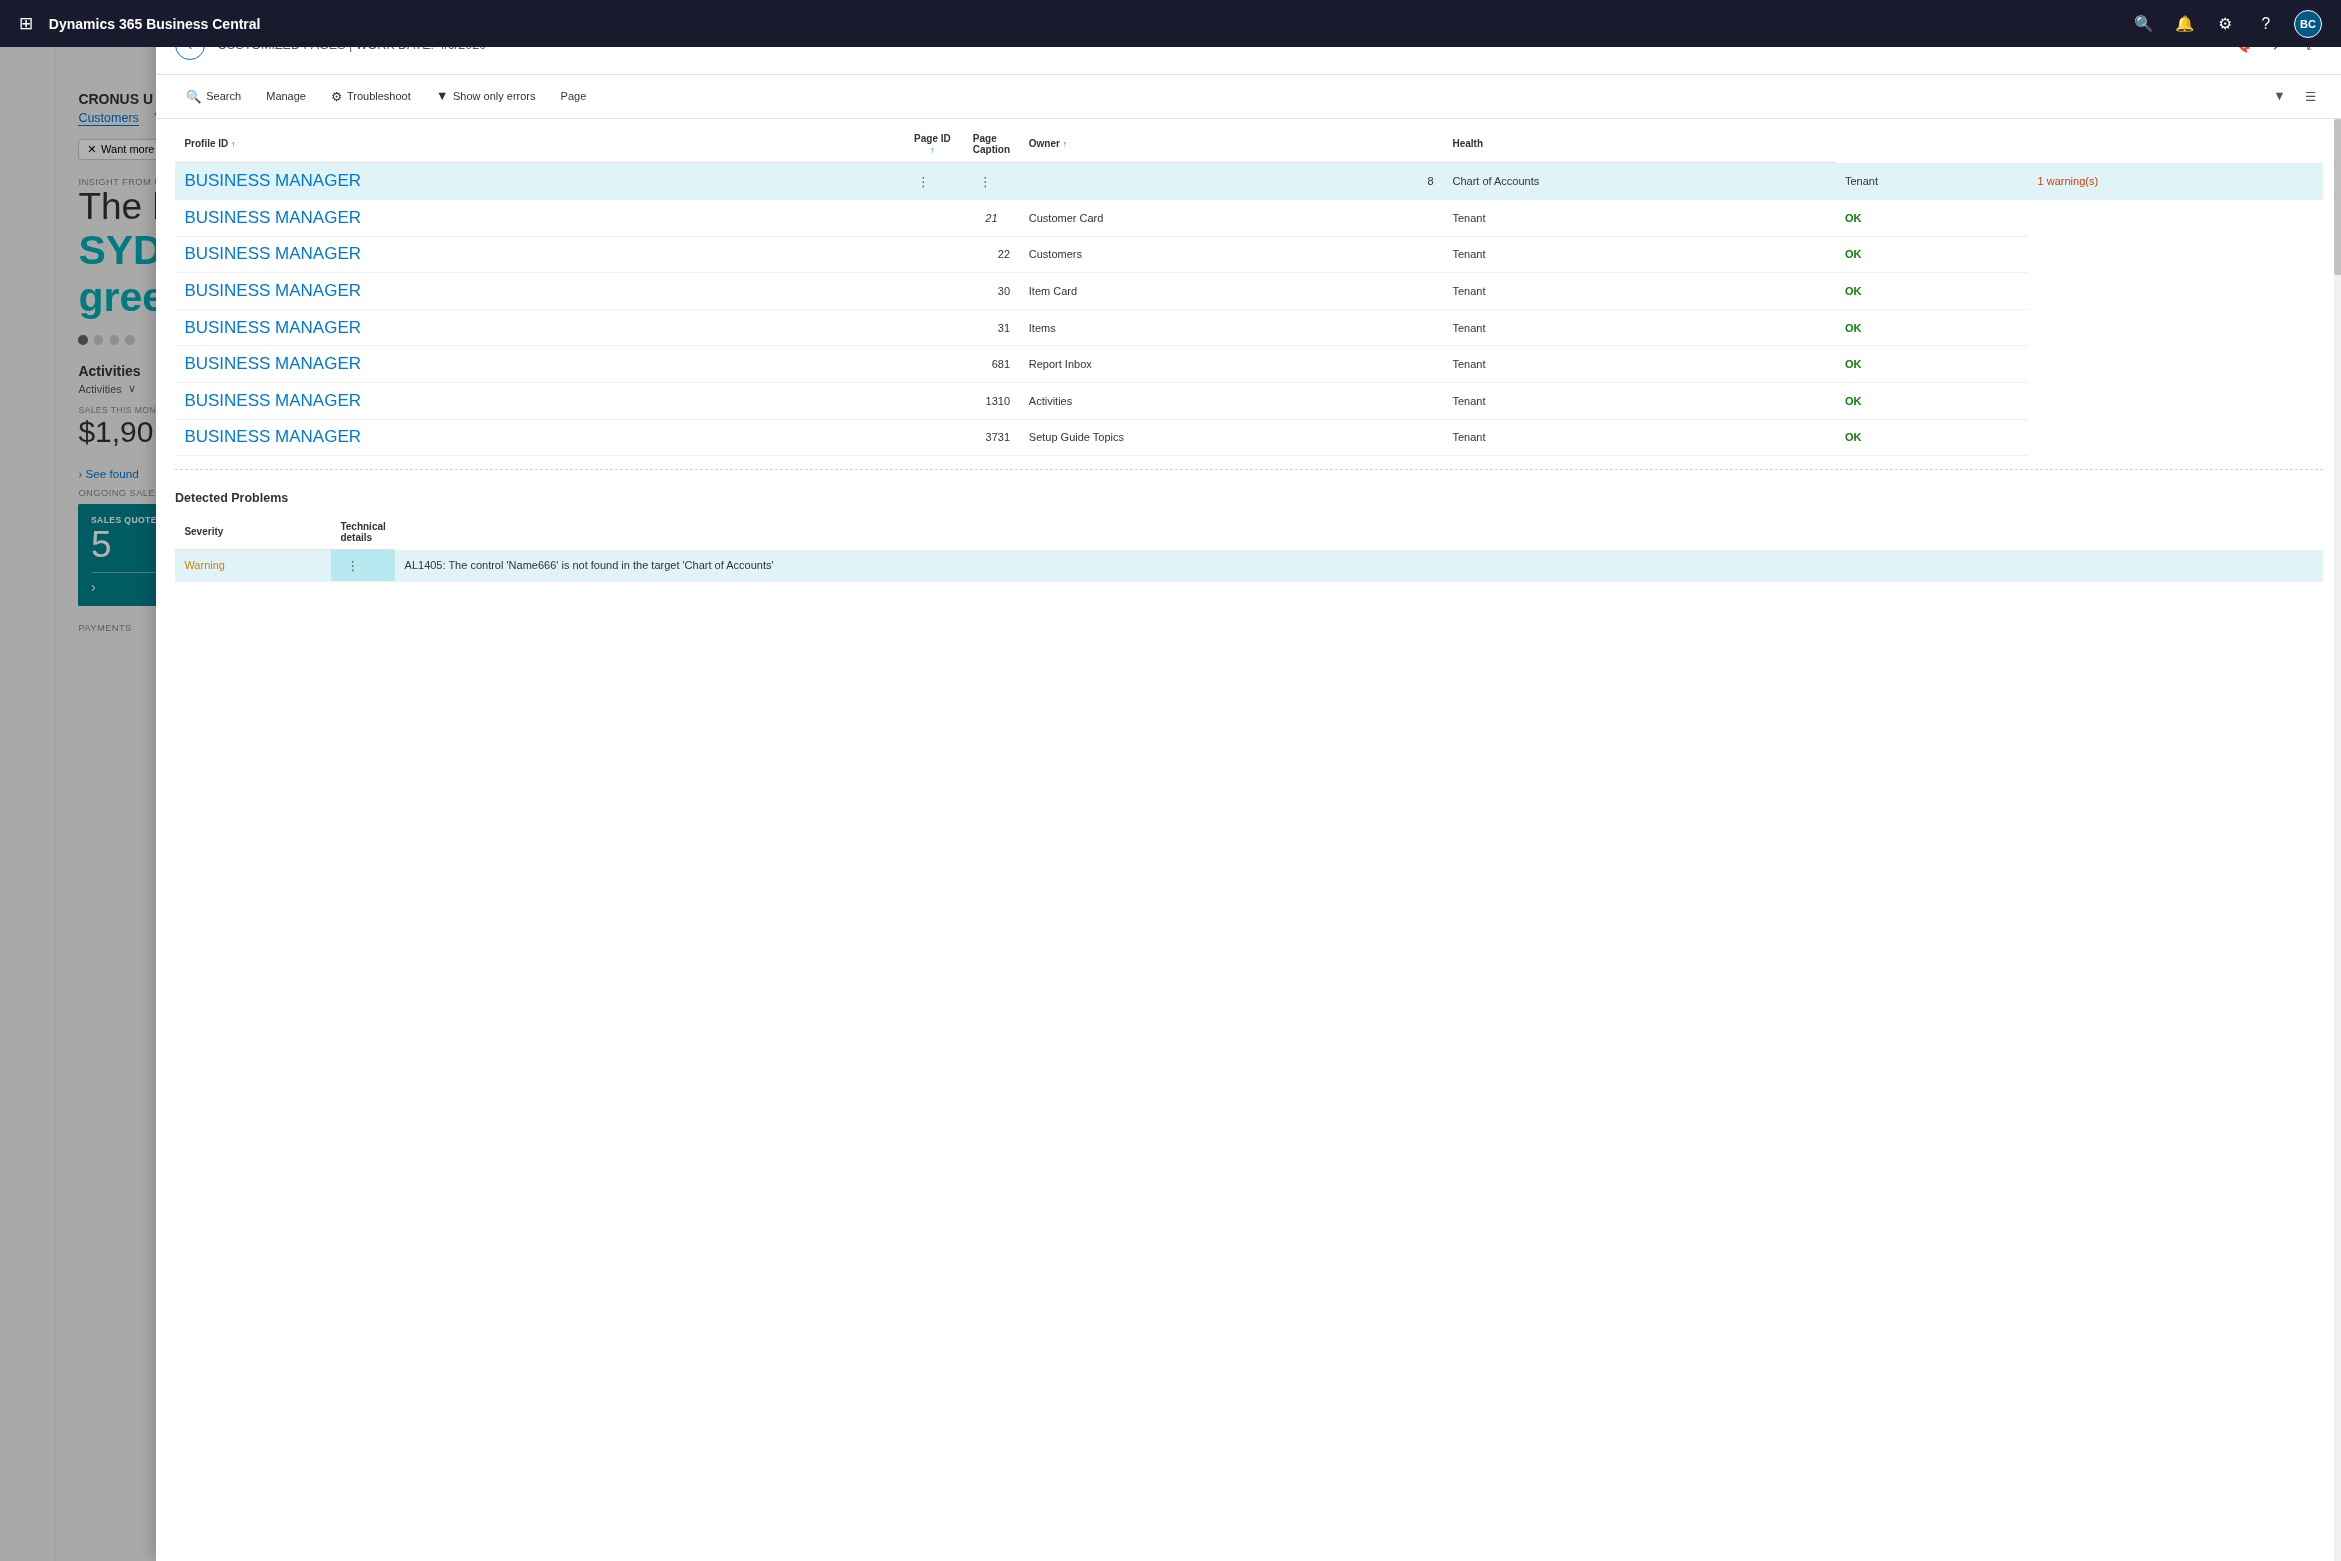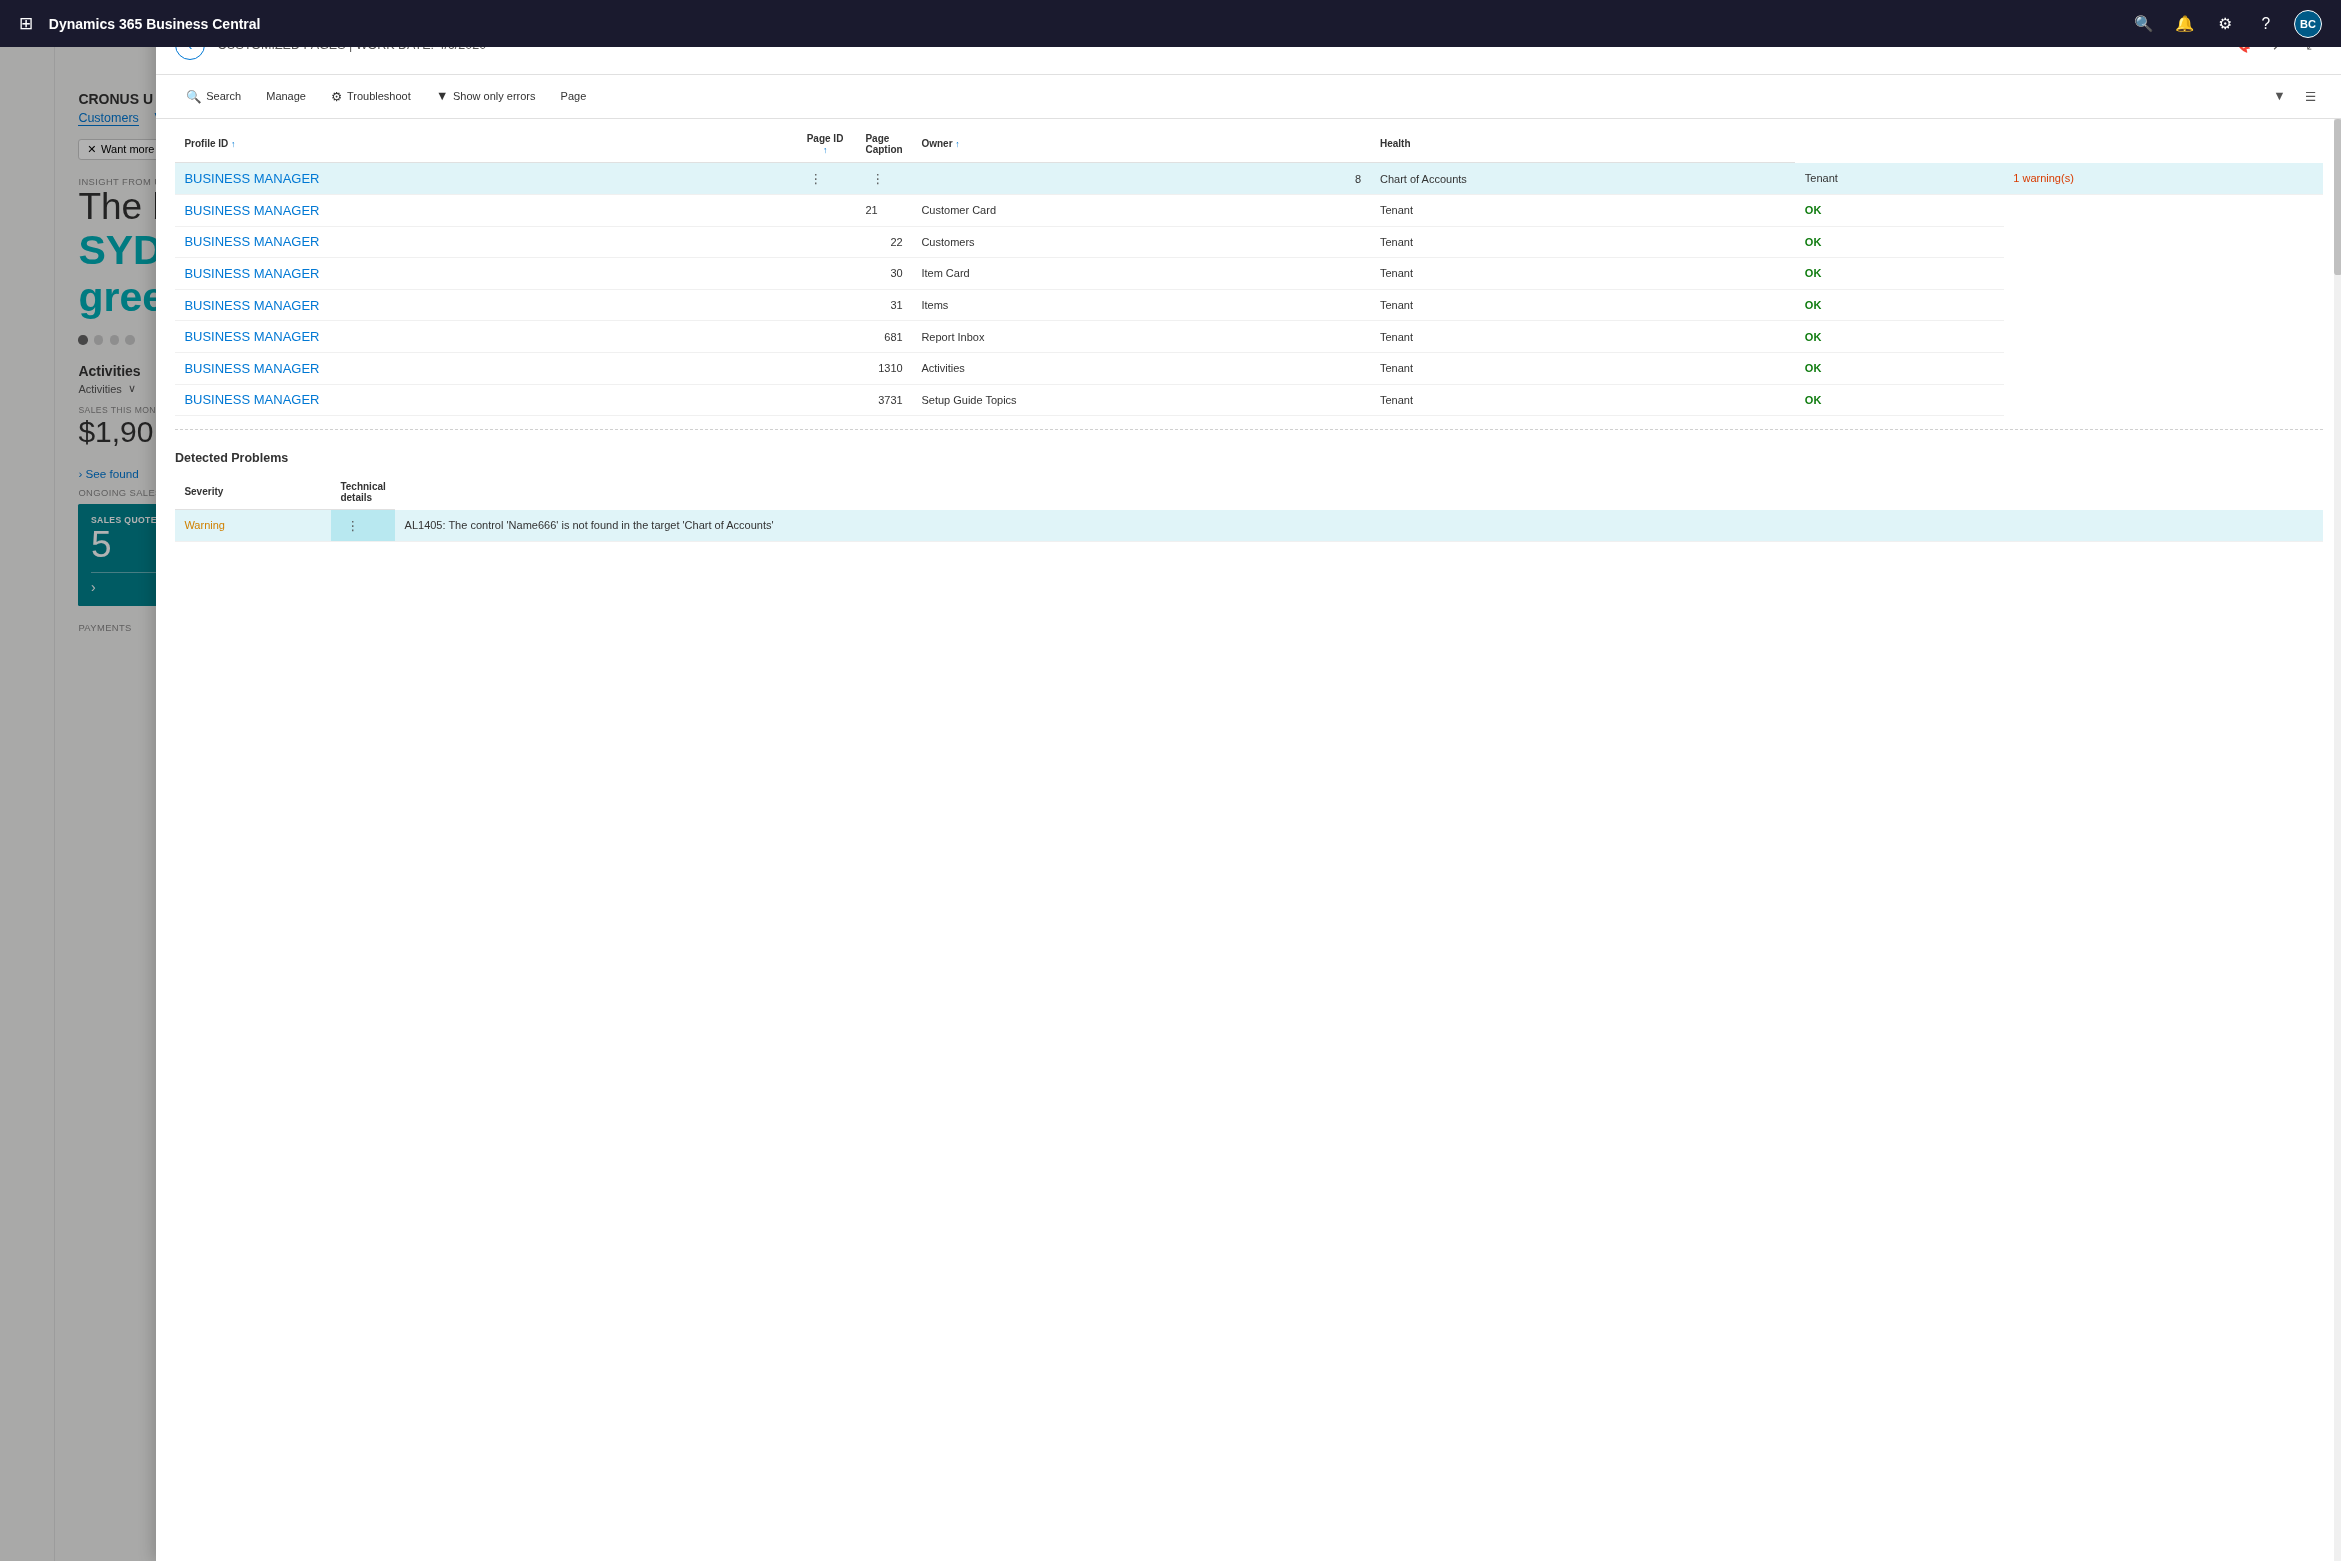--- a/index.html
+++ b/index.html
@@ -121,21 +121,21 @@
       font-size: 10px; font-weight: 600; color: #333;
       border-bottom: 0.8px solid #e0e0e0;
     }
     .data-table th .sort-icon { color: #0078d4; font-size: 8.6px; }
     .data-table td {
       padding: 7.8px 9.4px; font-size: 11px; color: #333;
       border-bottom: 0.8px solid #f0f0f0;
     }
     .data-table tr.selected td { background: #e0f4f8; }
 
-    .profile-link { color: #0078d4; cursor: pointer; text-decoration: none; font-size: 13px; }
+    .profile-link { color: #0078d4; cursor: pointer; text-decoration: none; font-size: 17px; }
     .health-ok { color: #107c10; font-weight: 600; margin-top: 20px; }
     .health-warning { color: #d83b01; }
     .three-dots { color: #555; cursor: pointer; font-size: 12.5px; padding: 3.1px 6.2px; border-radius: 1.6px; }
 
     .scrollbar-indicator {
       position: absolute; right: 0; top: 0; bottom: 0; width: 7.8px;
       background: #f0f0f0;
     }
     .scrollbar-thumb {
       position: absolute; top: 0; right: 0; width: 7.8px; height: 156px;
@@ -315,21 +315,21 @@
             <td style="width: 23.4px;"><span class="three-dots">⋮</span></td>
             <td style="width: 31px;"><span class="three-dots">⋮</span></td>
             <td style="text-align: right;">8</td>
             <td>Chart of Accounts</td>
             <td>Tenant</td>
             <td><span class="health-warning">1 warning(s)</span></td>
           </tr>
           <tr>
             <td><a class="profile-link">BUSINESS MANAGER</a></td>
             <td style="width: 31px;"></td>
-            <td style="text-align: left;">21</td>
+            <td style="text-align: center; font-style: italic;">21</td>
             <td>Customer Card</td>
             <td>Tenant</td>
             <td><span class="health-ok">OK</span></td>
           </tr>
           <tr>
             <td><a class="profile-link">BUSINESS MANAGER</a></td>
             <td style="width: 31px;"></td>
             <td style="text-align: right;">22</td>
             <td>Customers</td>
             <td>Tenant</td>

